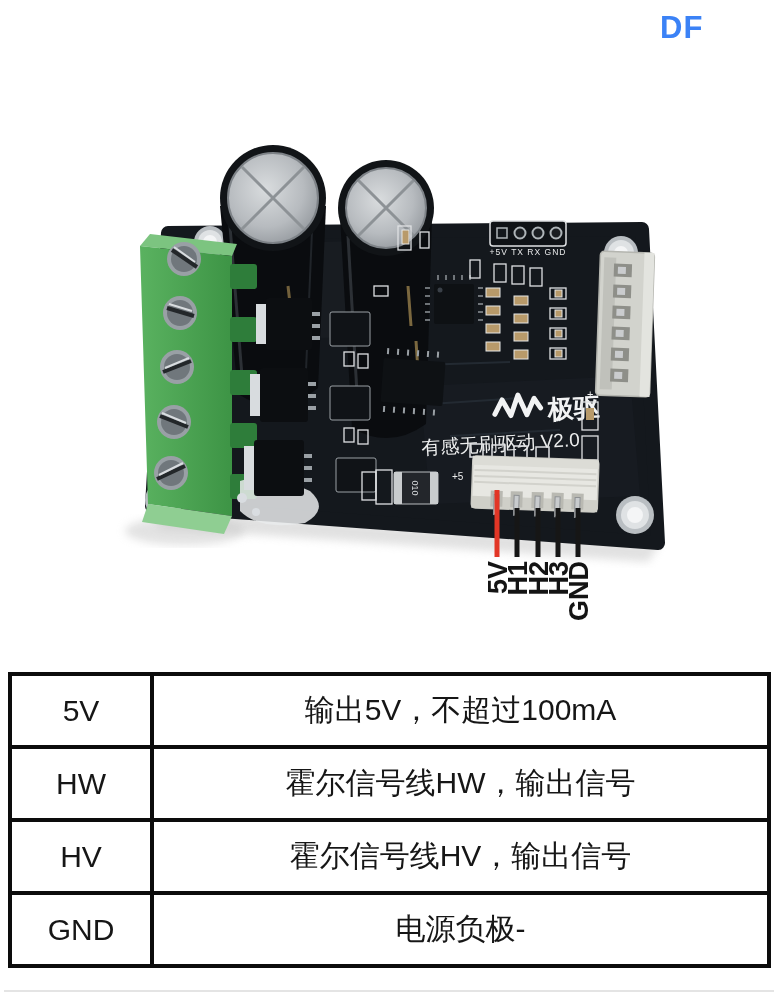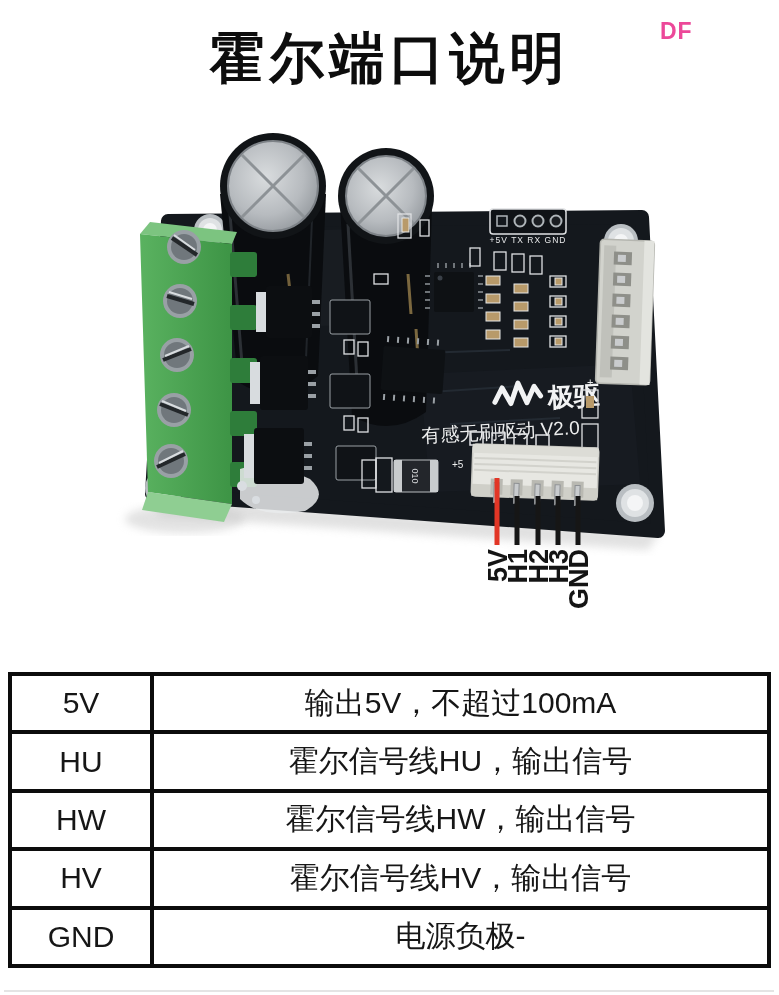--- a/index.html
+++ b/index.html
@@ -1,38 +1,37 @@
 <!DOCTYPE html>
 <html><head>
 <meta charset="utf-8">
 <style>
   html,body{margin:0;padding:0;background:#ffffff;}
   .page{position:relative;width:779px;height:995px;background:#fff;overflow:hidden;
         font-family:"Liberation Sans","DejaVu Sans",sans-serif;}
-  .watermark{position:absolute;left:660px;top:18px;font-size:23px;font-weight:bold;
-        color:#ec4899;letter-spacing:1px;}
+  .watermark{position:absolute;left:660px;top:10px;font-size:31px;font-weight:bold;
+        color:#3b82f6;letter-spacing:1px;}
   .title{position:absolute;top:22px;left:0;width:779px;text-align:center;
         font-size:55px;font-weight:900;color:#0d0d0d;letter-spacing:5px;margin:0;}
-  .photo{position:absolute;left:90px;top:124px;width:600px;height:508px;}
+  .photo{position:absolute;left:90px;top:136px;width:600px;height:508px;}
   table.ports{position:absolute;left:8px;top:672px;width:763px;height:296px;
         border-collapse:collapse;table-layout:fixed;}
   table.ports td{border:4px solid #0c0c0c;text-align:center;vertical-align:middle;
         font-size:30px;color:#161616;padding:0;}
   td.pcol{width:138px;}
   .bottom-line{position:absolute;left:4px;top:990px;width:770px;height:2px;
         background:#d9d9d9;opacity:.7;}
   svg text{font-family:"Liberation Sans","DejaVu Sans",sans-serif;}
 </style>
 </head>
 <body>
 
 <div class="page">
 
   <div class="watermark">DF</div>
-  <h1 class="title">霍尔端口说明</h1>
 
   <div class="photo">
   <svg width="600" height="508" viewBox="0 0 600 508" xmlns="http://www.w3.org/2000/svg">
     <defs>
       <radialGradient id="capTop" cx="42%" cy="40%" r="70%">
         <stop offset="0%" stop-color="#d9dcde"></stop>
             <stop offset="60%" stop-color="#b7bbbf"></stop>
         <stop offset="100%" stop-color="#8f9499"></stop>
       </radialGradient>
       <linearGradient id="greenFace" x1="0" y1="0" x2="1" y2="0">
@@ -335,24 +334,20 @@
   </svg>
   </div>
 
   <table class="ports">
     <tbody>
       <tr>
         <td class="pcol">5V</td>
         <td>输出5V，不超过100mA</td>
       </tr>
       <tr>
-        <td class="pcol">HU</td>
-        <td>霍尔信号线HU，输出信号</td>
-      </tr>
-      <tr>
         <td class="pcol">HW</td>
         <td>霍尔信号线HW，输出信号</td>
       </tr>
       <tr>
         <td class="pcol">HV</td>
         <td>霍尔信号线HV，输出信号</td>
       </tr>
       <tr>
         <td class="pcol">GND</td>
         <td>电源负极-</td>

